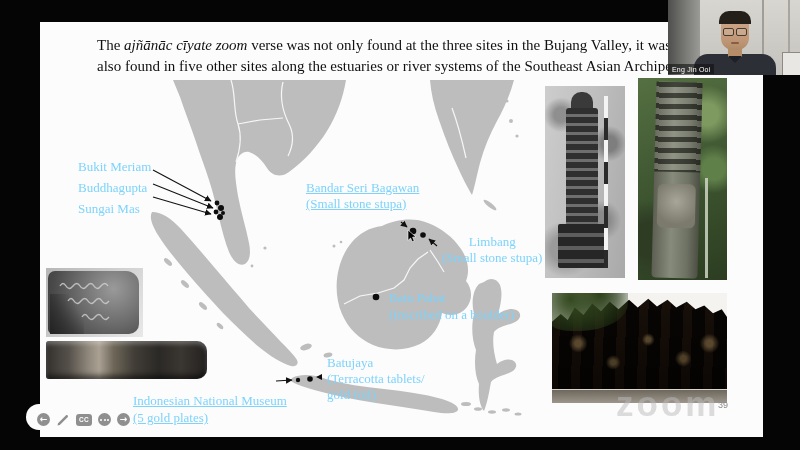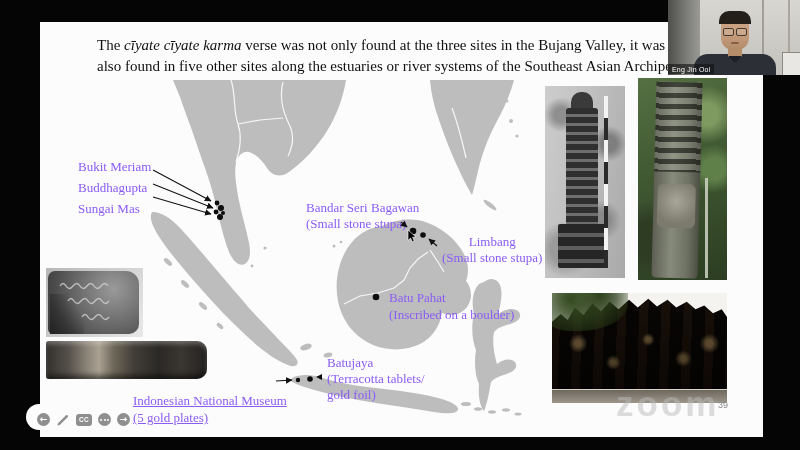--- a/index.html
+++ b/index.html
@@ -4,24 +4,24 @@
 <style>
   html,body{margin:0;padding:0;background:#000;}
   #stage{position:relative;width:800px;height:450px;background:#050505;overflow:hidden;
          font-family:"Liberation Serif","DejaVu Serif",serif;}
   
   .slide{position:absolute;left:40px;top:22px;width:723px;height:415px;background:#fcfcfc;z-index:1;}
   .title-clip{position:absolute;left:40px;top:22px;width:723px;height:58px;overflow:hidden;z-index:4;}
   .t-line{position:relative;left:57px;white-space:nowrap;font-size:15px;line-height:21px;color:#101010;}
   .t-line:first-child{margin-top:13px;}
   
-  .maplabel{position:absolute;color:#8b5cf6;z-index:4;font-size:13px;}
+  .maplabel{position:absolute;color:#7dd3fc;z-index:4;font-size:13px;}
   .maplabel div{white-space:nowrap;}
   .lbl-bukit{left:78px;top:156px;line-height:21px;}
-  .lbl-bandar{left:306px;top:200px;line-height:16px;}
+  .lbl-bandar{left:306px;top:180px;line-height:16px;text-decoration:underline;}
   .lbl-limbang{left:442px;top:234px;line-height:16px;text-align:center;}
   .lbl-batupahat{left:389px;top:289px;line-height:17px;}
   .lbl-batujaya{left:327px;top:355px;line-height:16px;}
   .lbl-museum{left:133px;top:392px;line-height:17px;font-size:13px;text-decoration:underline;}
   .pagenum{position:absolute;left:718px;top:400px;font-size:9px;color:#8a8a8a;z-index:7;
            font-family:"Liberation Sans",sans-serif;}
   
   .layer{position:absolute;left:0;top:0;z-index:2;}
   .anno{z-index:5;pointer-events:none;}
   
@@ -147,21 +147,21 @@
       <path d="M231,80 C236,95 233,110 238,124 C242,136 240,150 236,162"></path>
       <path d="M283,82 C279,98 283,112 289,124 C294,134 293,146 288,156"></path>
       <path d="M238,124 L260,120 L283,118"></path>
       <path d="M452,108 C458,124 462,140 466,158"></path>
       <path d="M344,304 L360,296 L378,293 L394,288 L404,280 L410,268 L418,259 L428,252"></path>
       <path d="M430,250 L438,262 L444,272"></path>
     </g>
   </svg>
 
   <div class="title-clip">
-    <div class="t-line"><span>The </span><i>cīyate cīyate karma</i><span> verse was not only found at the three sites in the Bujang Valley, it was</span></div>
+    <div class="t-line"><span>The </span><i>ajñānāc cīyate zoom</i><span> verse was not only found at the three sites in the Bujang Valley, it was</span></div>
     <div class="t-line">also found in five other sites along the estuaries or river systems of the Southeast Asian Archipelago</div>
   </div>
 
   <div class="photo ph-stone">
     <div class="stone-body"></div>
     <div class="stone-shadow"></div>
     <svg width="97" height="69" style="position:absolute;left:0;top:0">
       <g fill="none" stroke="#d2d2d2" stroke-width="1.4" opacity="0.8">
         <path d="M14,18 q3,-5 6,0 t7,0 t7,0 t7,0 t7,0 t7,0 t7,0"></path>
         <path d="M22,33 q3,-5 6,0 t7,0 t7,0 t7,0 t7,0 t7,0"></path>

